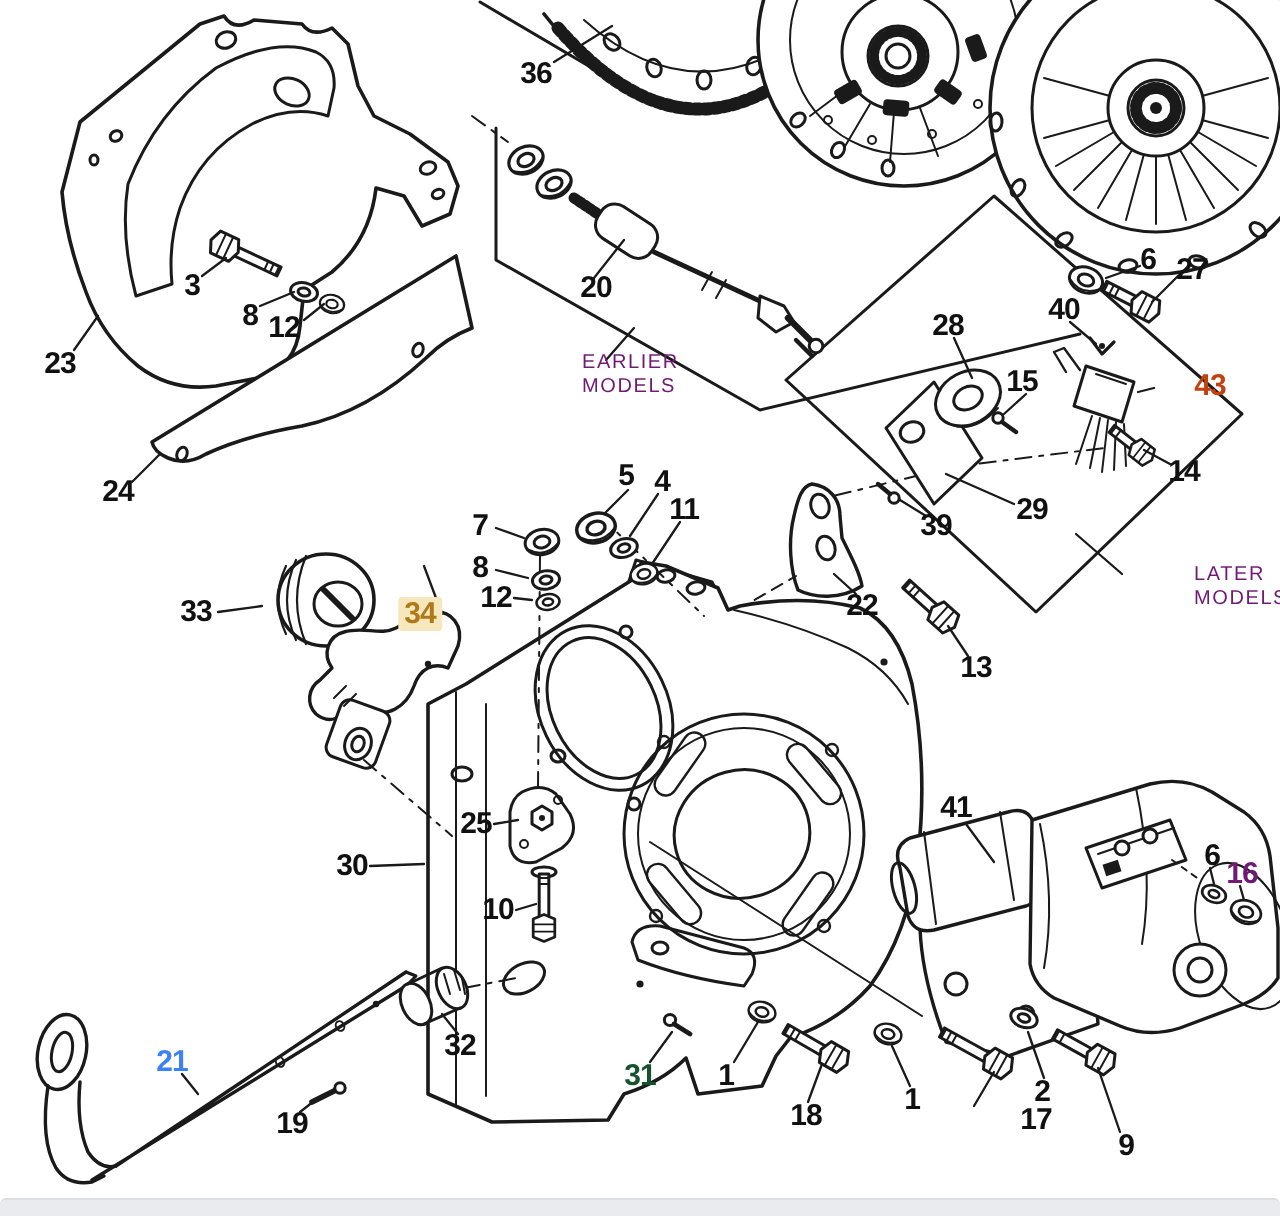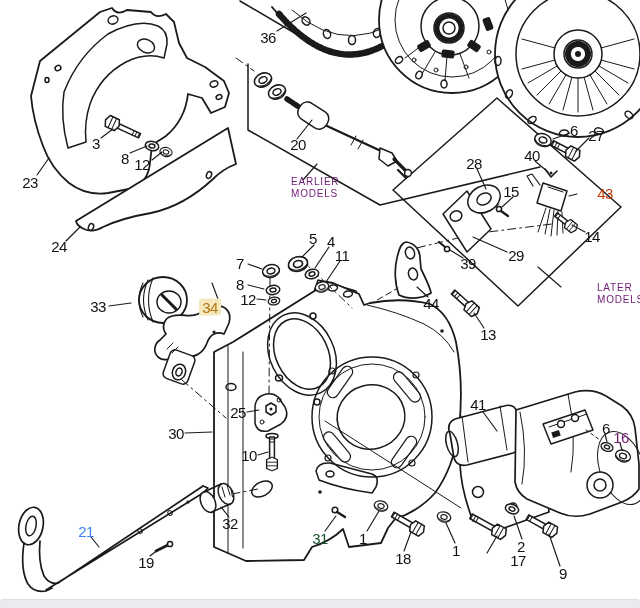--- a/index.html
+++ b/index.html
@@ -2,21 +2,21 @@
 <html><head>
 <meta charset="utf-8">
 <style>
   html,body{margin:0;padding:0;background:#fff;}
   .stage{position:relative;width:640px;height:608px;background:#ffffff;overflow:hidden;
          font-family:"Liberation Sans",sans-serif;}
   .watermark{position:absolute;left:168px;top:118px;font-size:235px;font-weight:700;
              letter-spacing:-10px;line-height:1;color:#ededed;z-index:0;user-select:none;}
   #art{position:absolute;left:0;top:0;z-index:1;
        stroke:#1a1a1a;fill:none;stroke-width:1.5;stroke-linecap:round;stroke-linejoin:round;}
-  .callout{position:absolute;transform:translate(-50%,-50%);font-weight:normal;font-size:15px;
+  .callout{position:absolute;transform:translate(-50%,-50%);font-weight:bold;font-size:15px;
            line-height:1;color:#111;z-index:3;letter-spacing:-0.5px;padding:0 1px;white-space:nowrap;}
   .callout.hl{padding:1px 3px;border-radius:2px;}
   .annotation{position:absolute;font-size:10px;letter-spacing:0.8px;color:#701a75;
               white-space:pre-line;line-height:1.2;z-index:3;margin-left:36px;}
   .bottombar{position:absolute;left:0;bottom:0;width:640px;height:8px;background:#e9ebee;
              border-top:1px solid #dcdfe3;border-radius:3px 3px 0 0;z-index:4;}
 </style>
 </head>
 <body>
 
@@ -488,21 +488,21 @@
       <div class="callout" style="left: 342px; top: 255px; color: rgb(17, 17, 17);">11</div>
       <div class="callout" style="left: 574px; top: 130px; color: rgb(17, 17, 17);">6</div>
       <div class="callout" style="left: 596px; top: 135px; color: rgb(17, 17, 17);">27</div>
       <div class="callout" style="left: 532px; top: 155px; color: rgb(17, 17, 17);">40</div>
       <div class="callout" style="left: 474px; top: 163px; color: rgb(17, 17, 17);">28</div>
       <div class="callout" style="left: 511px; top: 191px; color: rgb(17, 17, 17);">15</div>
       <div class="callout" style="left: 605px; top: 193px; color: #c2410c;">43</div>
       <div class="callout" style="left: 592px; top: 236px; color: rgb(17, 17, 17);">14</div>
       <div class="callout" style="left: 516px; top: 255px; color: rgb(17, 17, 17);">29</div>
       <div class="callout" style="left: 468px; top: 263px; color: rgb(17, 17, 17);">39</div>
-      <div class="callout" style="left: 431px; top: 303px; color: rgb(17, 17, 17);">44</div>
+      <div class="callout" style="left: 431px; top: 303px; color: rgb(17, 17, 17);">22</div>
       <div class="callout" style="left: 488px; top: 334px; color: rgb(17, 17, 17);">13</div>
       <div class="callout" style="left: 238px; top: 412px; color: rgb(17, 17, 17);">25</div>
       <div class="callout" style="left: 176px; top: 433px; color: rgb(17, 17, 17);">30</div>
       <div class="callout" style="left: 249px; top: 455px; color: rgb(17, 17, 17);">10</div>
       <div class="callout" style="left: 230px; top: 523px; color: rgb(17, 17, 17);">32</div>
       <div class="callout" style="left: 86px; top: 531px; color: #3b82f6;">21</div>
       <div class="callout" style="left: 146px; top: 562px; color: rgb(17, 17, 17);">19</div>
       <div class="callout" style="left: 320px; top: 538px; color: #14532d;">31</div>
       <div class="callout" style="left: 363px; top: 538px; color: rgb(17, 17, 17);">1</div>
       <div class="callout" style="left: 403px; top: 558px; color: rgb(17, 17, 17);">18</div>

